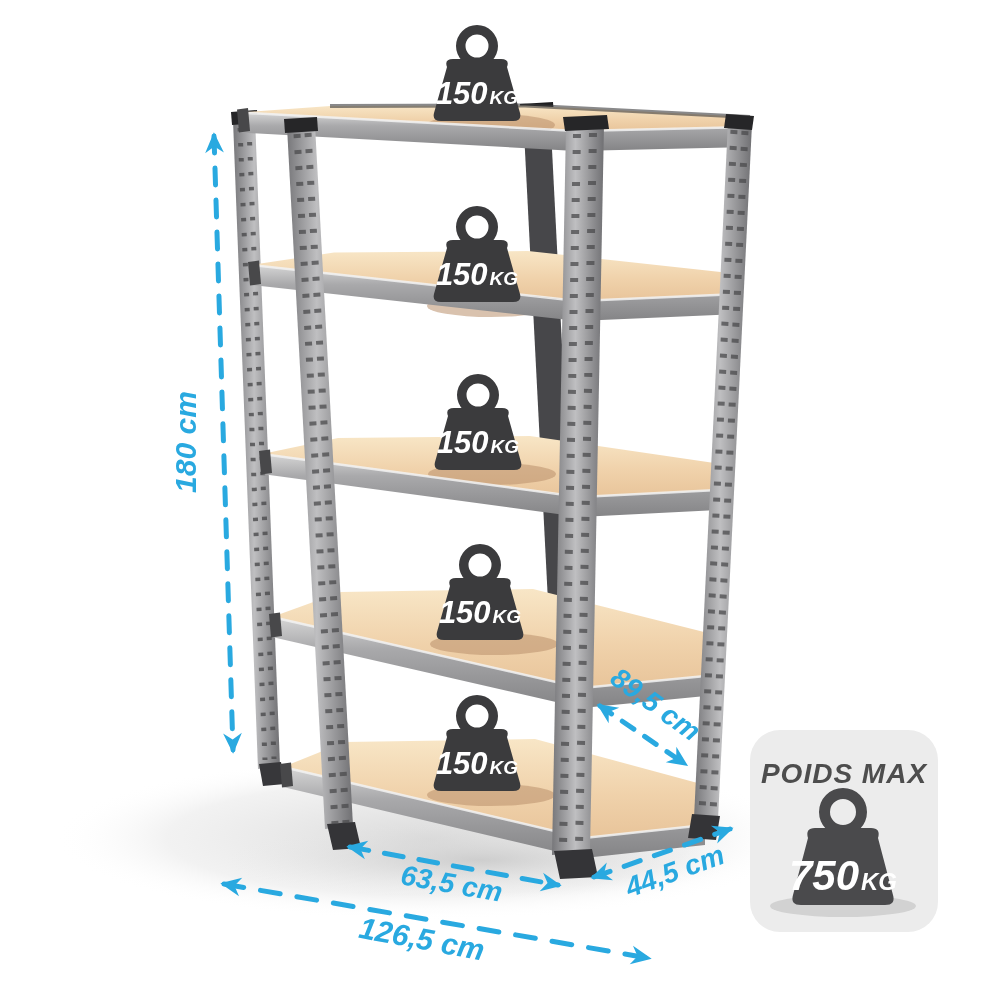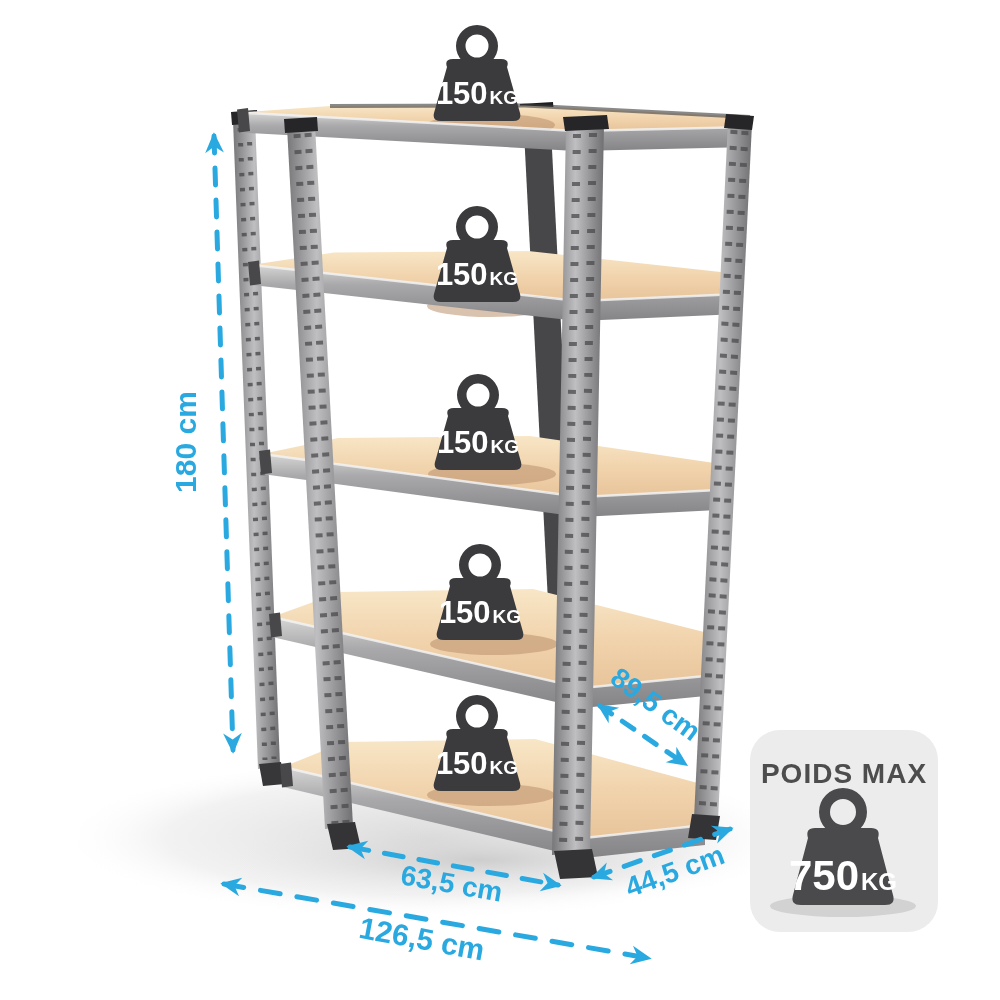--- a/index.html
+++ b/index.html
@@ -1,17 +1,17 @@
 <!DOCTYPE html>
 <html><head>
 <meta charset="utf-8">
 <style>
   html,body{margin:0;padding:0;background:#ffffff;}
   .stage{position:relative;width:1000px;height:1000px;background:#ffffff;overflow:hidden;
-         font-family:"Liberation Sans",sans-serif;}
+         font-family:"Liberation Sans",sans-serif;font-style:italic;}
   svg text{font-family:"Liberation Sans",sans-serif;font-weight:bold;}
   .dim-label{fill:#29A9E0;}
   .capacity-num{fill:#ffffff;}
   .badge-title{fill:#4D4D4D;letter-spacing:1px;}
 </style>
 </head>
 <body>
 
 <div class="stage">
 <svg width="1000" height="1000" viewBox="0 0 1000 1000" xmlns="http://www.w3.org/2000/svg">

